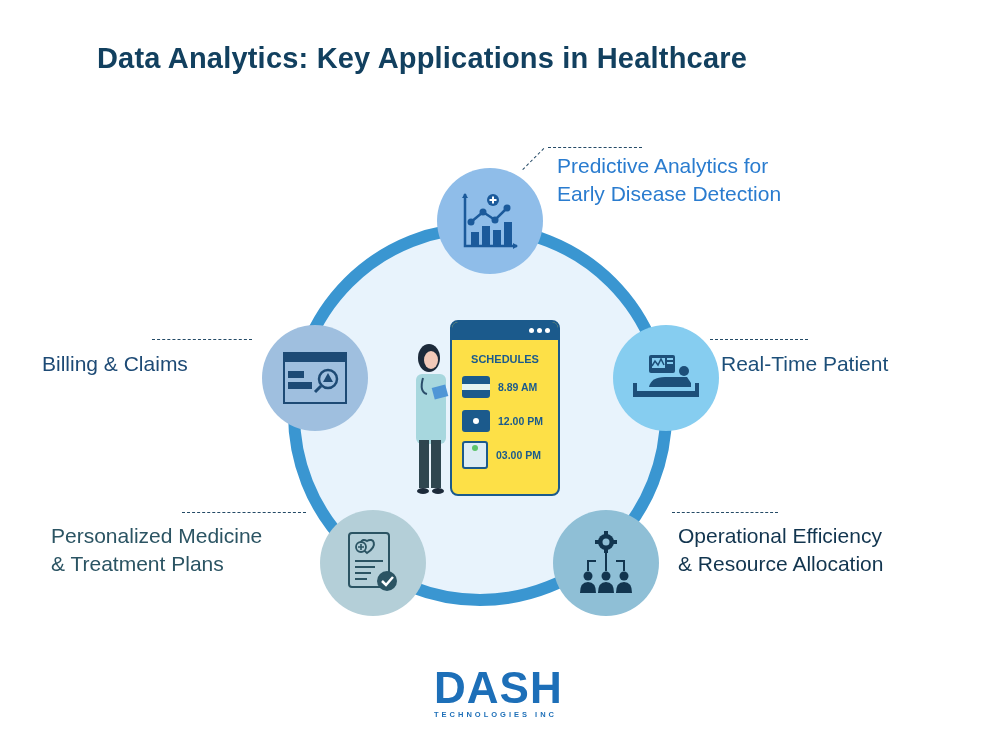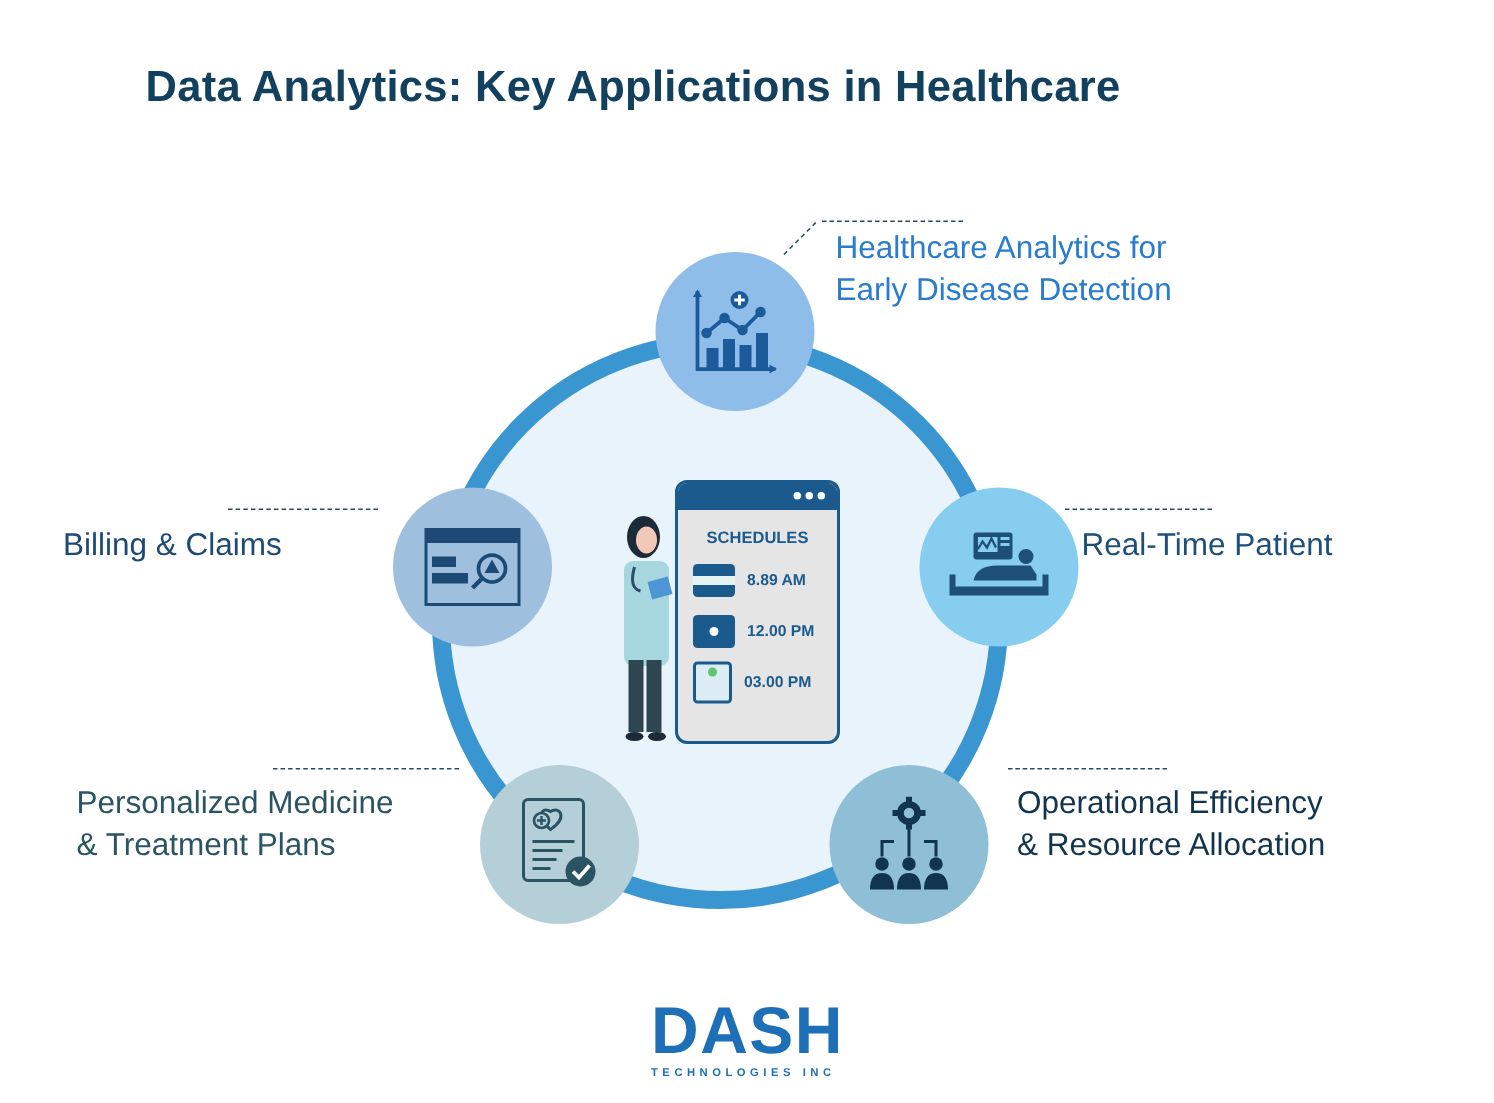--- a/index.html
+++ b/index.html
@@ -7,21 +7,21 @@
          font-family:"Liberation Sans", "DejaVu Sans", sans-serif; }
   .title { position:absolute; left:0; width:844px; top:42px; text-align:center;
            font-size:29px; font-weight:bold; color:#12405f; letter-spacing:0.2px; }
   .ring { position:absolute; left:288px; top:222px; width:360px; height:360px; border-radius:50%;
           border:12px solid #3a96d1; background:#e8f3fc; }
   .node { position:absolute; width:106px; height:106px; border-radius:50%; display:flex;
           align-items:center; justify-content:center; }
   .label { position:absolute; font-size:21px; line-height:28px; font-weight:normal; white-space:nowrap; }
   .dash { position:absolute; border-top:1.5px dashed #244a66; height:0; }
   .diag { position:absolute; border-left:1.5px dashed #244a66; transform-origin:top left; }
-  .phone { position:absolute; left:450px; top:320px; width:106px; height:172px; background:#e5e5e5;
+  .phone { position:absolute; left:450px; top:320px; width:106px; height:172px; background:#fde047;
            border:2px solid #1b5a8c; border-radius:8px; overflow:hidden; }
   .phone-top { height:18px; background:#1b5a8c; position:relative; }
   .dots { position:absolute; right:8px; top:6px; display:flex; gap:3px; }
   .dots span { width:5px; height:5px; border-radius:50%; background:#fff; display:block; }
   .sched-title { text-align:center; font-weight:bold; font-size:11px; color:#1b5a8c; margin-top:13px; }
   .sched-row { display:flex; align-items:center; gap:8px; margin-left:10px; margin-top:10px; height:24px; }
   .sched-row .ic { width:28px; height:22px; background:#1b5a8c; border-radius:3px; position:relative; }
   .sched-row .tm { font-weight:bold; font-size:10.5px; color:#1b5a8c; }
   .logo { position:absolute; left:434px; top:668px; width:130px; }
   .logo-main { font-size:44px; font-weight:bold; color:#1d6fb8; letter-spacing:1px; line-height:40px; }
@@ -88,21 +88,21 @@
       <circle cx="24" cy="22" r="3.5" fill="#1b5a9b"></circle>
     <circle cx="36" cy="30" r="3.5" fill="#1b5a9b"></circle>
       <circle cx="48" cy="18" r="3.5" fill="#1b5a9b"></circle>
     <circle cx="34" cy="10" r="6" fill="#1b5a9b"></circle>
     <path d="M34 6.5 V13.5 M30.5 10 H37.5" stroke="#fff" stroke-width="2"></path>
   </svg>
 </div>
 <div class="diag" style="left:523px;top:170px;height:30px;transform:rotate(-135deg);"></div>
 <div class="dash" style="left:548px;top:147px;width:94px;"></div>
 <div class="label" style="left:557px;top:152px;color:#2a7ccf;">
-  <div>Healthcare Analytics for</div>
+  <div>Predictive Analytics for</div>
   <div>Early Disease Detection</div>
 </div>
 
 <div class="node" style="left:613px;top:325px;background:#86cdf0;">
   <svg width="70" height="50" viewBox="0 0 70 50">
     <rect x="18" y="2" width="26" height="18" rx="2" fill="#1d4f79"></rect>
     <rect x="21" y="5" width="13" height="10" fill="#86cdf0"></rect>
     <polyline points="21,13 24,8 27,12 30,6 33,12" stroke="#1d4f79" stroke-width="1.5" fill="none"></polyline>
     <rect x="36" y="5" width="6" height="2" fill="#86cdf0"></rect>
       <rect x="36" y="9" width="6" height="2" fill="#86cdf0"></rect>

